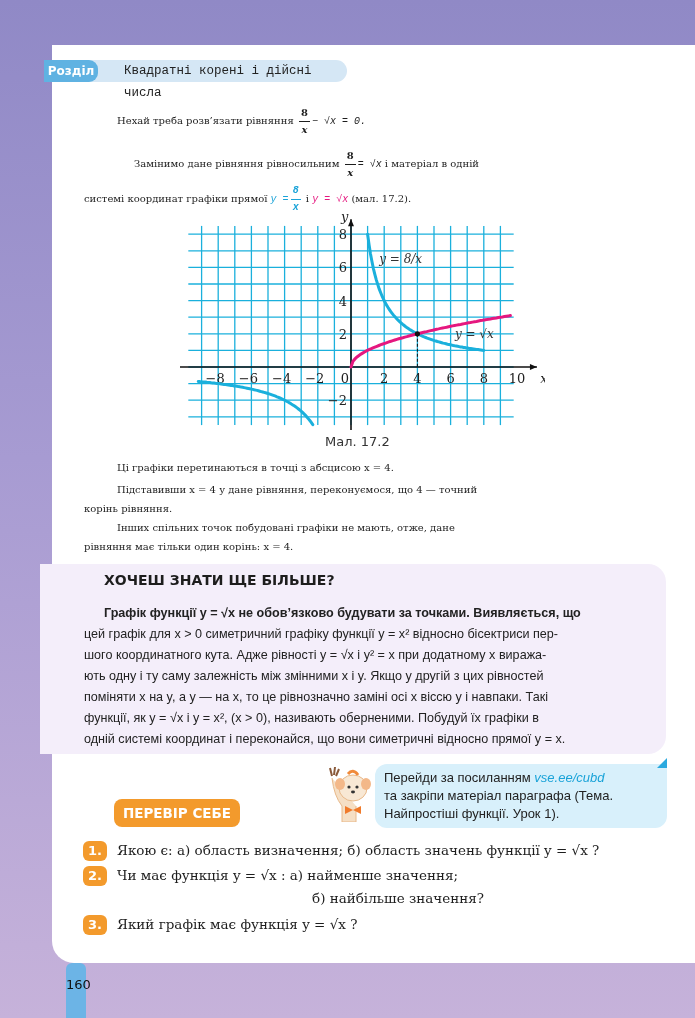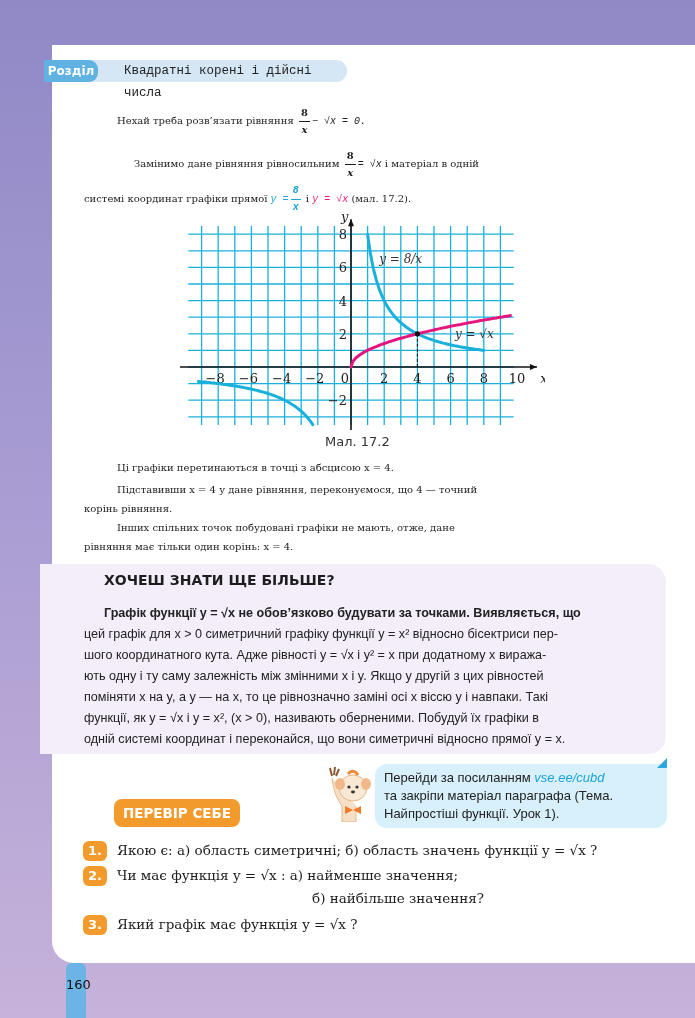--- a/index.html
+++ b/index.html
@@ -189,21 +189,21 @@
 </svg>
 <div class="bubble-txt" style="top:769px;">
   <span>Перейди за посиланням </span><span class="link">vse.ee/cubd</span>
 </div>
 <div class="bubble-txt" style="top:787px;">та закріпи матеріал параграфа (Тема.</div>
 <div class="bubble-txt" style="top:805px;">Найпростіші функції. Урок 1).</div>
 
 <div class="check-btn">ПЕРЕВІР СЕБЕ</div>
 
 <div class="qnum" style="top:841px;">1.</div>
-<div class="q" style="top:842px;">Якою є: а) область симетричні; б) область значень функції y = √x ?</div>
+<div class="q" style="top:842px;">Якою є: а) область визначення; б) область значень функції y = √x ?</div>
 <div class="qnum" style="top:866px;">2.</div>
 <div class="q" style="top:867px;">Чи має функція y = √x : а) найменше значення;</div>
 <div class="q" style="left:312px;top:890px;">б) найбільше значення?</div>
 <div class="qnum" style="top:915px;">3.</div>
 <div class="q" style="top:916px;">Який графік має функція y = √x ?</div>
 
 <div class="pagenum">
     <span>160</span>
   </div>
 

